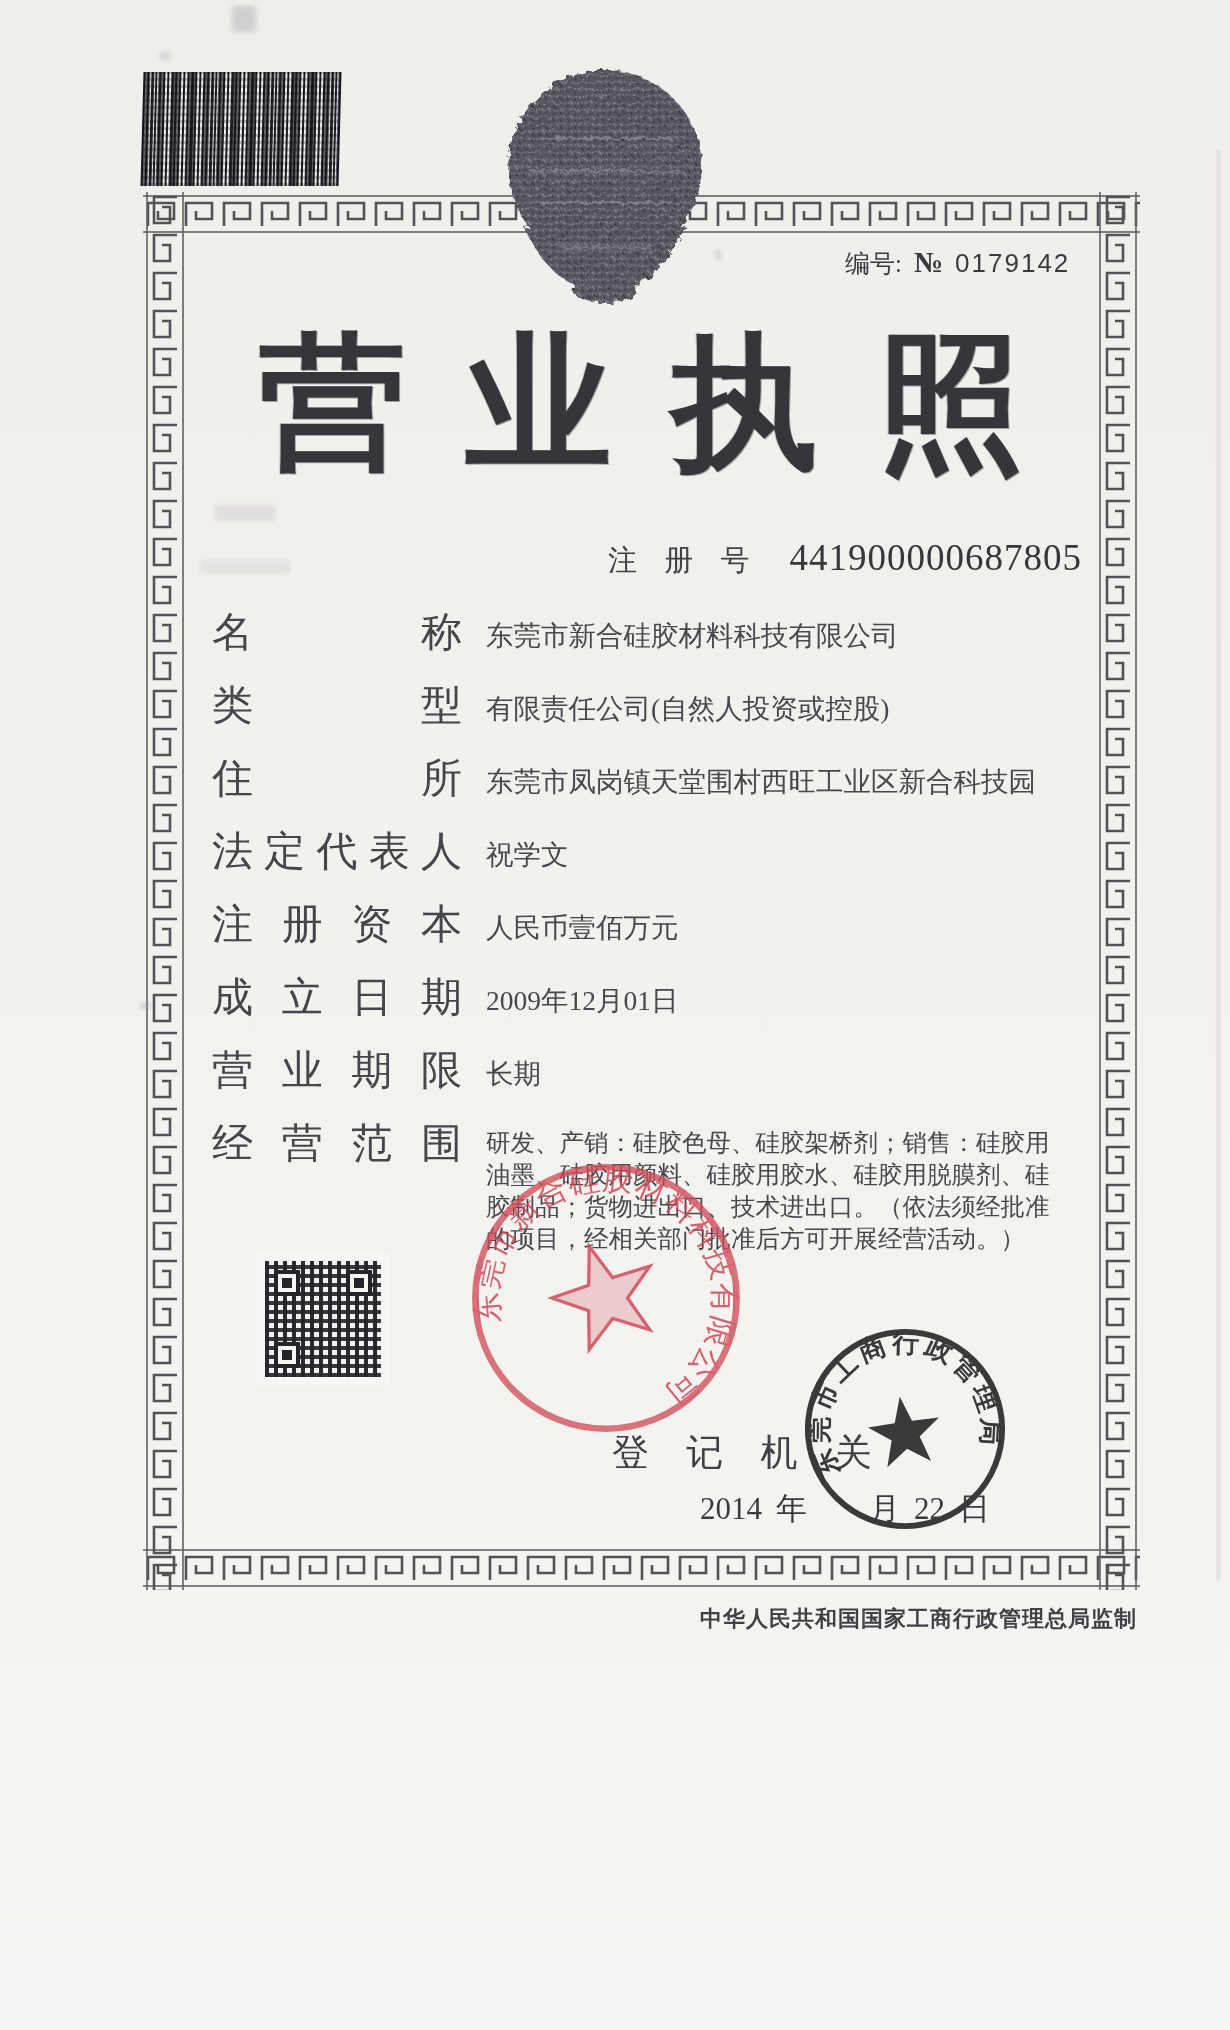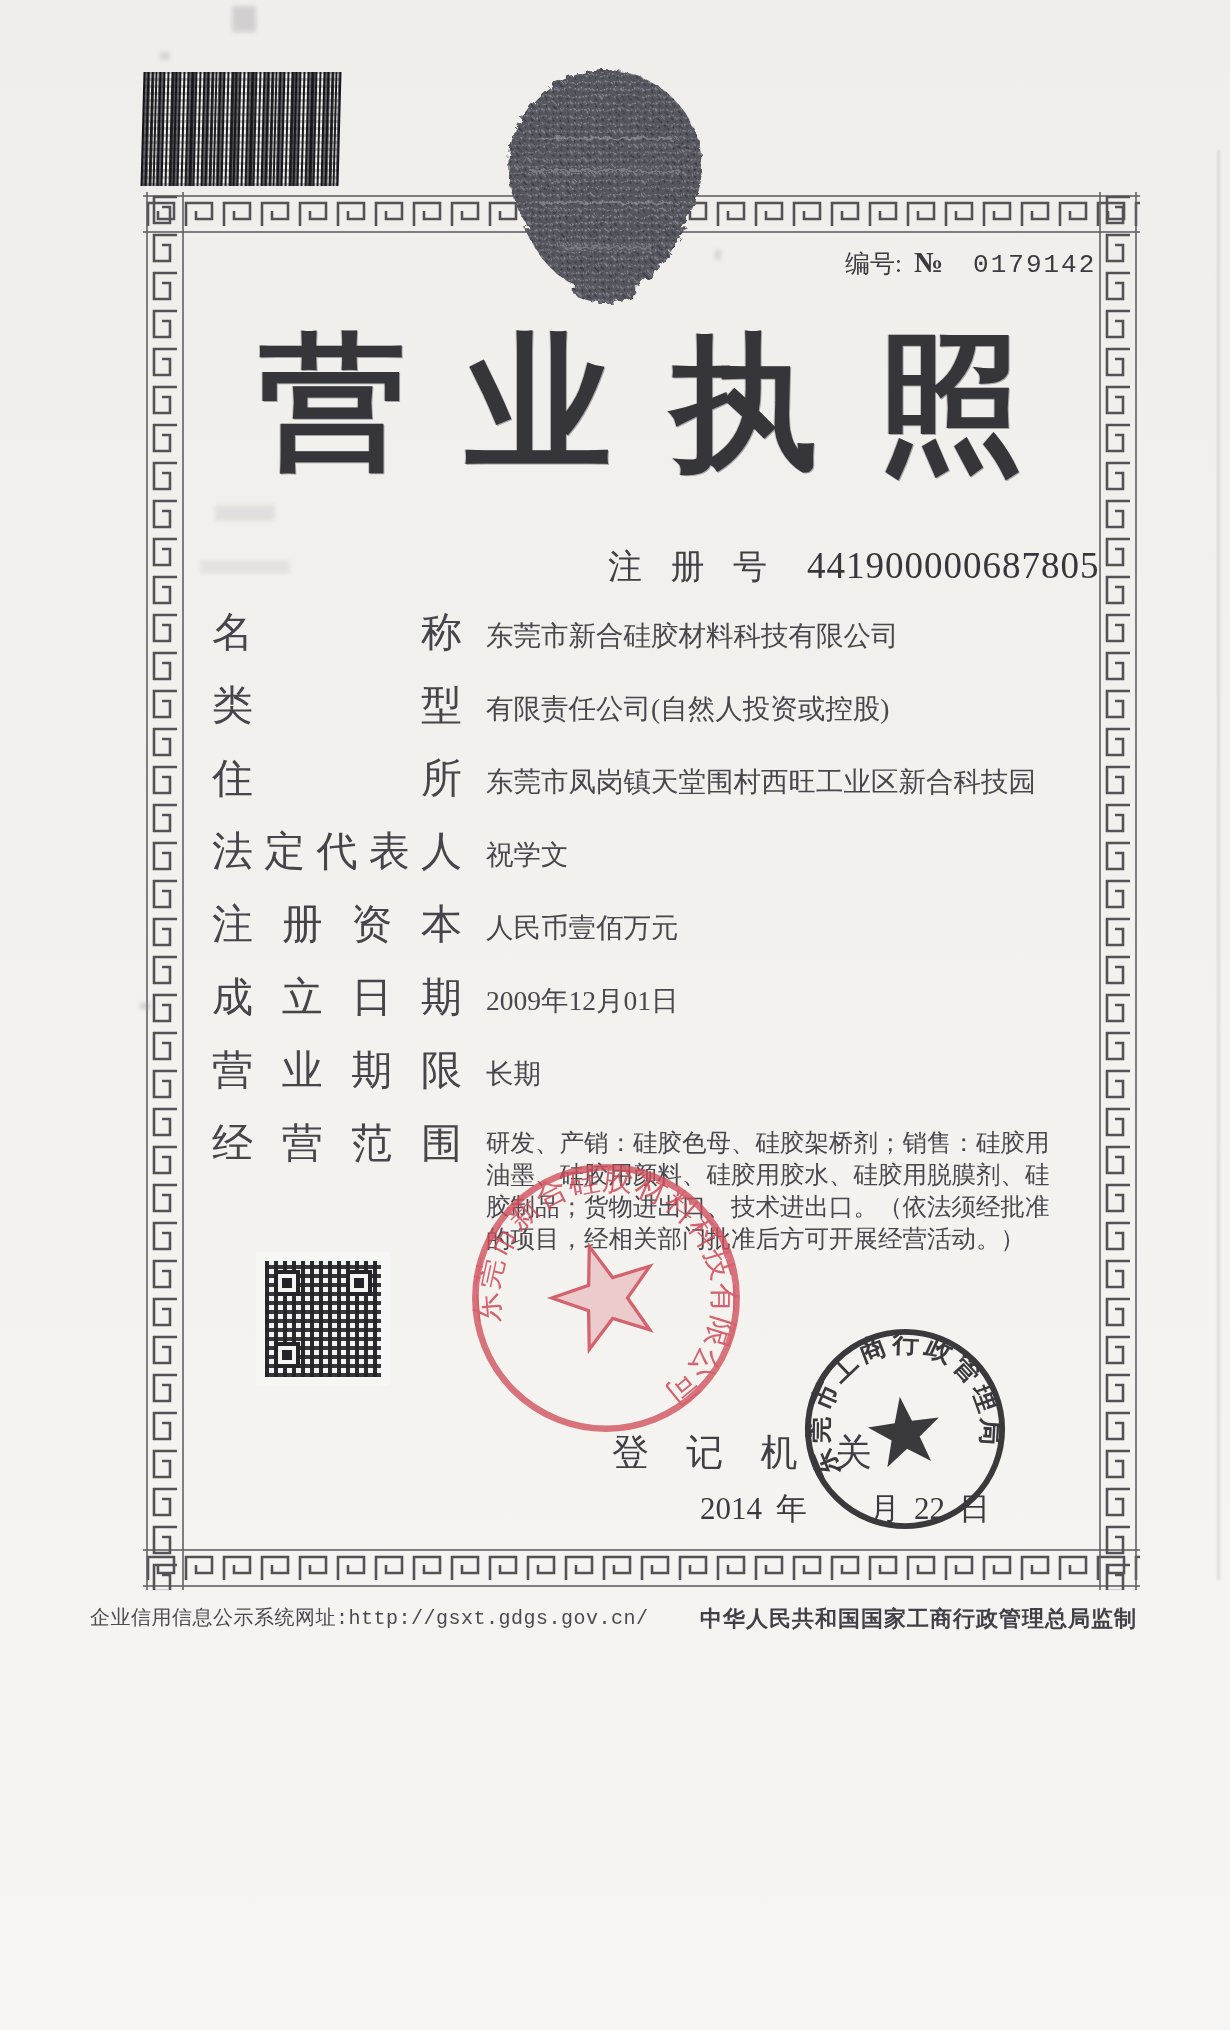--- a/index.html
+++ b/index.html
@@ -32,31 +32,31 @@
       repeating-linear-gradient(0deg, rgba(40,40,46,.25) 0 3px, rgba(255,255,255,.12) 3px 7px);
     filter:blur(.45px) contrast(1.05);
     transform:skewX(-1.5deg);
   }
   
   .emblem{position:absolute;left:495px;top:66px;width:220px;height:242px;z-index:3;}
   
   .serial{position:absolute;left:845px;top:246px;z-index:4;display:flex;align-items:baseline;gap:12px;
     font-size:25px;color:#3a3a40;}
   .serial .no-mark{font-weight:bold;font-size:29px;font-family:"Liberation Serif",serif;}
-  .serial .digits{font-family:Liberation Mono, monospace;font-size:26px;letter-spacing:2px;margin-left:18px;}
+  .serial .digits{font-family:Liberation Sans, sans-serif;font-size:26px;letter-spacing:2px;}
   
   .title{position:absolute;left:143px;top:322px;width:997px;z-index:4;
     display:flex;justify-content:center;gap:60px;
     font-family:"DejaVu Sans","Liberation Sans",sans-serif;
     font-size:146px;font-weight:900;line-height:1.1;color:#2e2e34;
     text-shadow:1px 1px 0 rgba(46,46,52,.4), -1px 0 0 rgba(46,46,52,.25);
     filter:contrast(.92);}
   
   .regno{position:absolute;left:608px;top:536px;z-index:4;display:flex;align-items:baseline;gap:30px;}
-  .regno .lbl{font-size:34px;letter-spacing:10px;color:#404046;margin-top:8px;}
+  .regno .lbl{font-size:29px;letter-spacing:10px;color:#404046;}
   .regno .val{font-size:37px;letter-spacing:1px;color:#36363c;}
   
   .fields{position:absolute;left:212px;top:610px;width:852px;z-index:4;}
   .field-row{display:flex;align-items:flex-start;margin-bottom:26px;min-height:47px;}
   .field-label{width:250px;flex:0 0 250px;display:flex;justify-content:space-between;
     font-size:41px;color:#45454b;font-weight:500;line-height:1.1;}
   .field-value{flex:1;padding-left:24px;padding-top:9px;font-size:27.5px;color:#47474d;line-height:1.25;}
   .field-row:last-child .field-value{font-size:24.5px;line-height:1.3;padding-top:6px;width:600px;}
   
   .qr{position:absolute;left:256px;top:1252px;width:134px;height:134px;z-index:4;
@@ -275,21 +275,20 @@
 
   <div class="date-line">
     <span>2014</span>
     <span>年</span>
     <span class="gap"></span>
     <span>月</span>
     <span>22</span>
     <span>日</span>
   </div>
 
-  <div class="footer-left">企业信用信息公示系统网址:http://gsxt.gdgs.gov.cn/</div>
   <div class="footer-right">中华人民共和国国家工商行政管理总局监制</div>
 
   <div class="smudge sm1"></div>
   <div class="smudge sm2"></div>
   <div class="smudge sm3"></div>
   <div class="smudge sm4"></div>
   <div class="smudge sm5"></div>
   <div class="smudge sm6"></div>
   <div class="edge-shadow"></div>
 </div>

